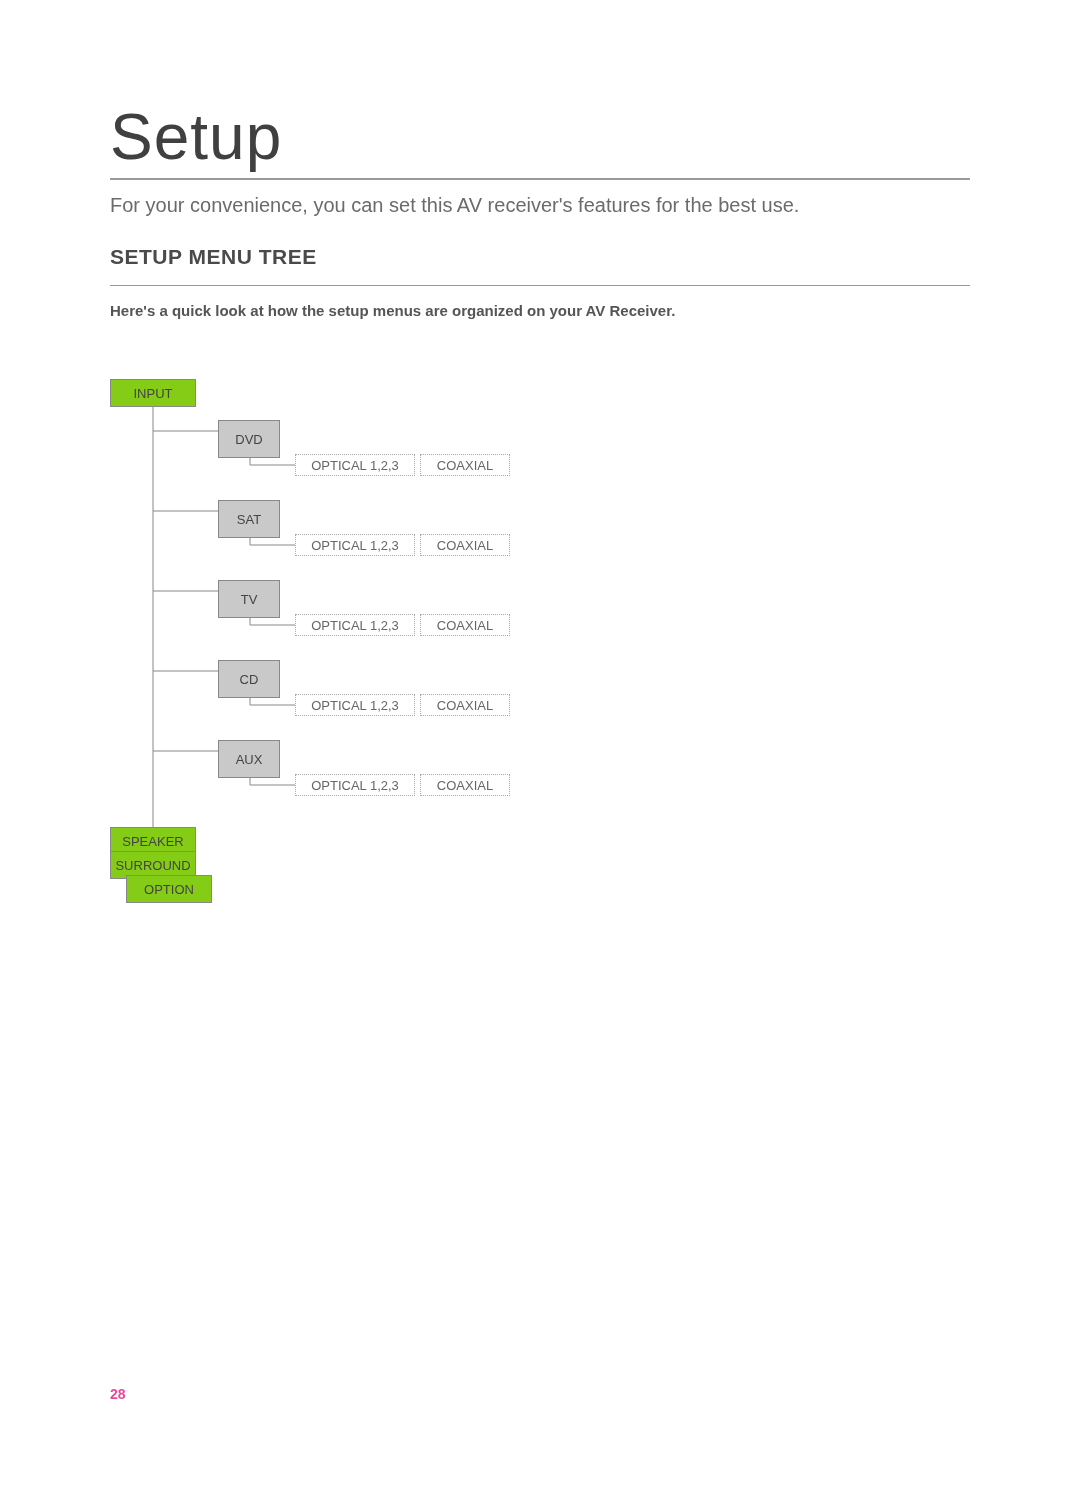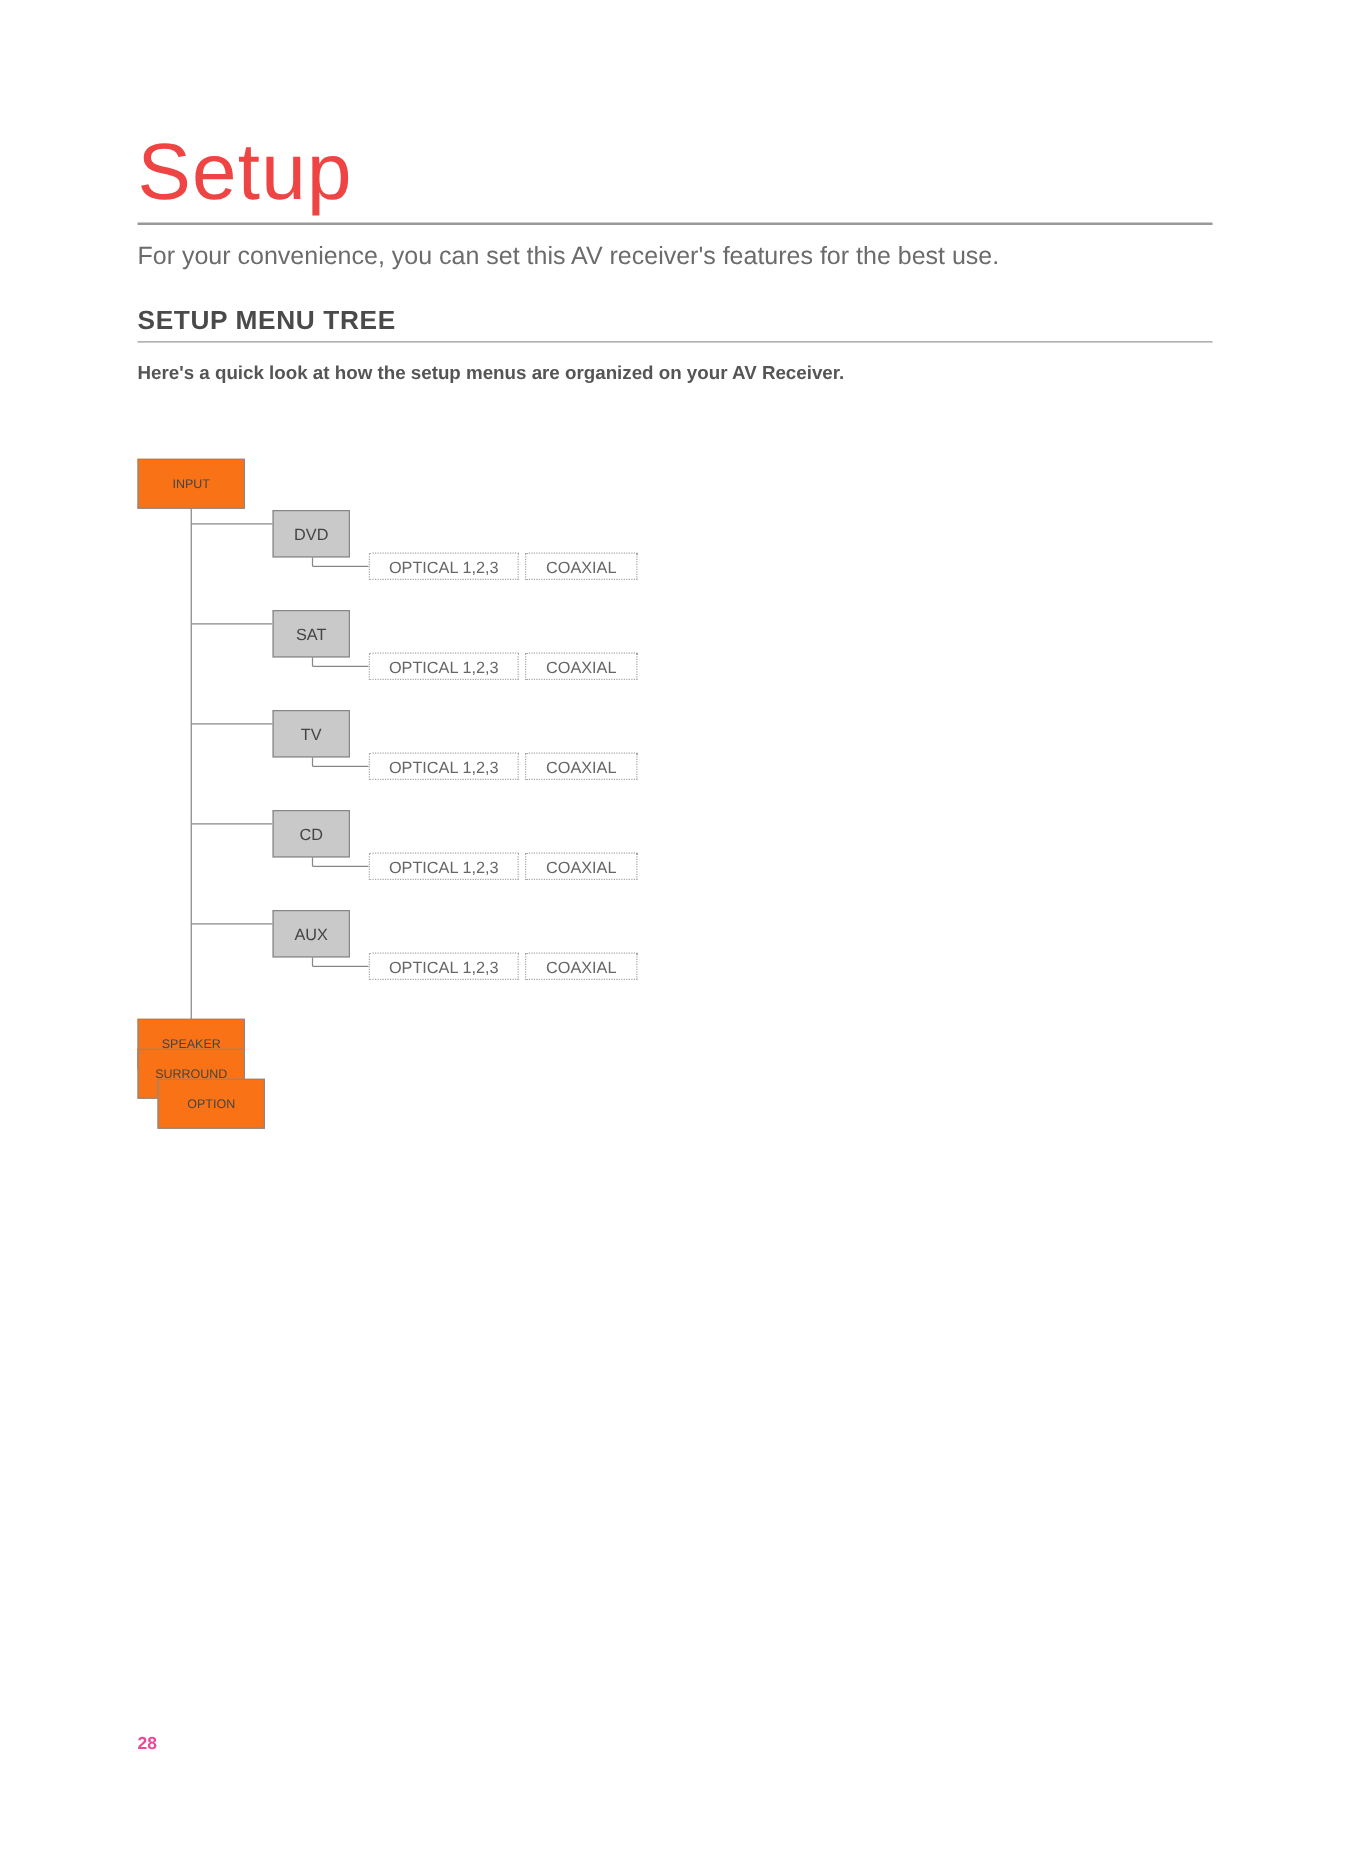--- a/index.html
+++ b/index.html
@@ -10,63 +10,63 @@
     font-family: Arial, Helvetica, sans-serif;
     color: #555;
     position: relative;
   }
   .page {
     padding: 100px 110px 0 110px;
   }
   .title {
     font-size: 64px;
     font-weight: 300;
-    color: #ef4444;
+    color: #404040;
     letter-spacing: 1px;
     border-bottom: 2px solid #999;
     padding-bottom: 4px;
     margin-bottom: 14px;
     font-family: "Helvetica Neue", Arial, sans-serif;
   }
   .intro {
     font-size: 20px;
     color: #6b6b6b;
     margin-bottom: 28px;
     font-weight: 300;
   }
   .section-heading {
     font-size: 21px;
     font-weight: bold;
     color: #4a4a4a;
     border-bottom: 1px solid #999;
-    padding-bottom: 4px;
+    padding-bottom: 16px;
     margin-bottom: 16px;
     letter-spacing: 0.5px;
   }
   .desc {
     font-size: 15px;
     color: #555;
     margin-bottom: 60px;
     font-weight: bold;
   }
 
   .tree {
     position: relative;
     width: 500px;
     height: 560px;
     font-family: Arial, sans-serif;
   }
 
   .box-l1 {
     position: absolute;
     width: 86px;
-    height: 40px;
-    background: #f97316;
+    height: 28px;
+    background: #84cc16;
     border: 1px solid #888;
-    font-size: 10px;
+    font-size: 13px;
     color: #444;
     display: flex;
     align-items: center;
     justify-content: center;
   }
   .box-l2 {
     position: absolute;
     width: 62px;
     height: 38px;
     background: #c9c9c9;

